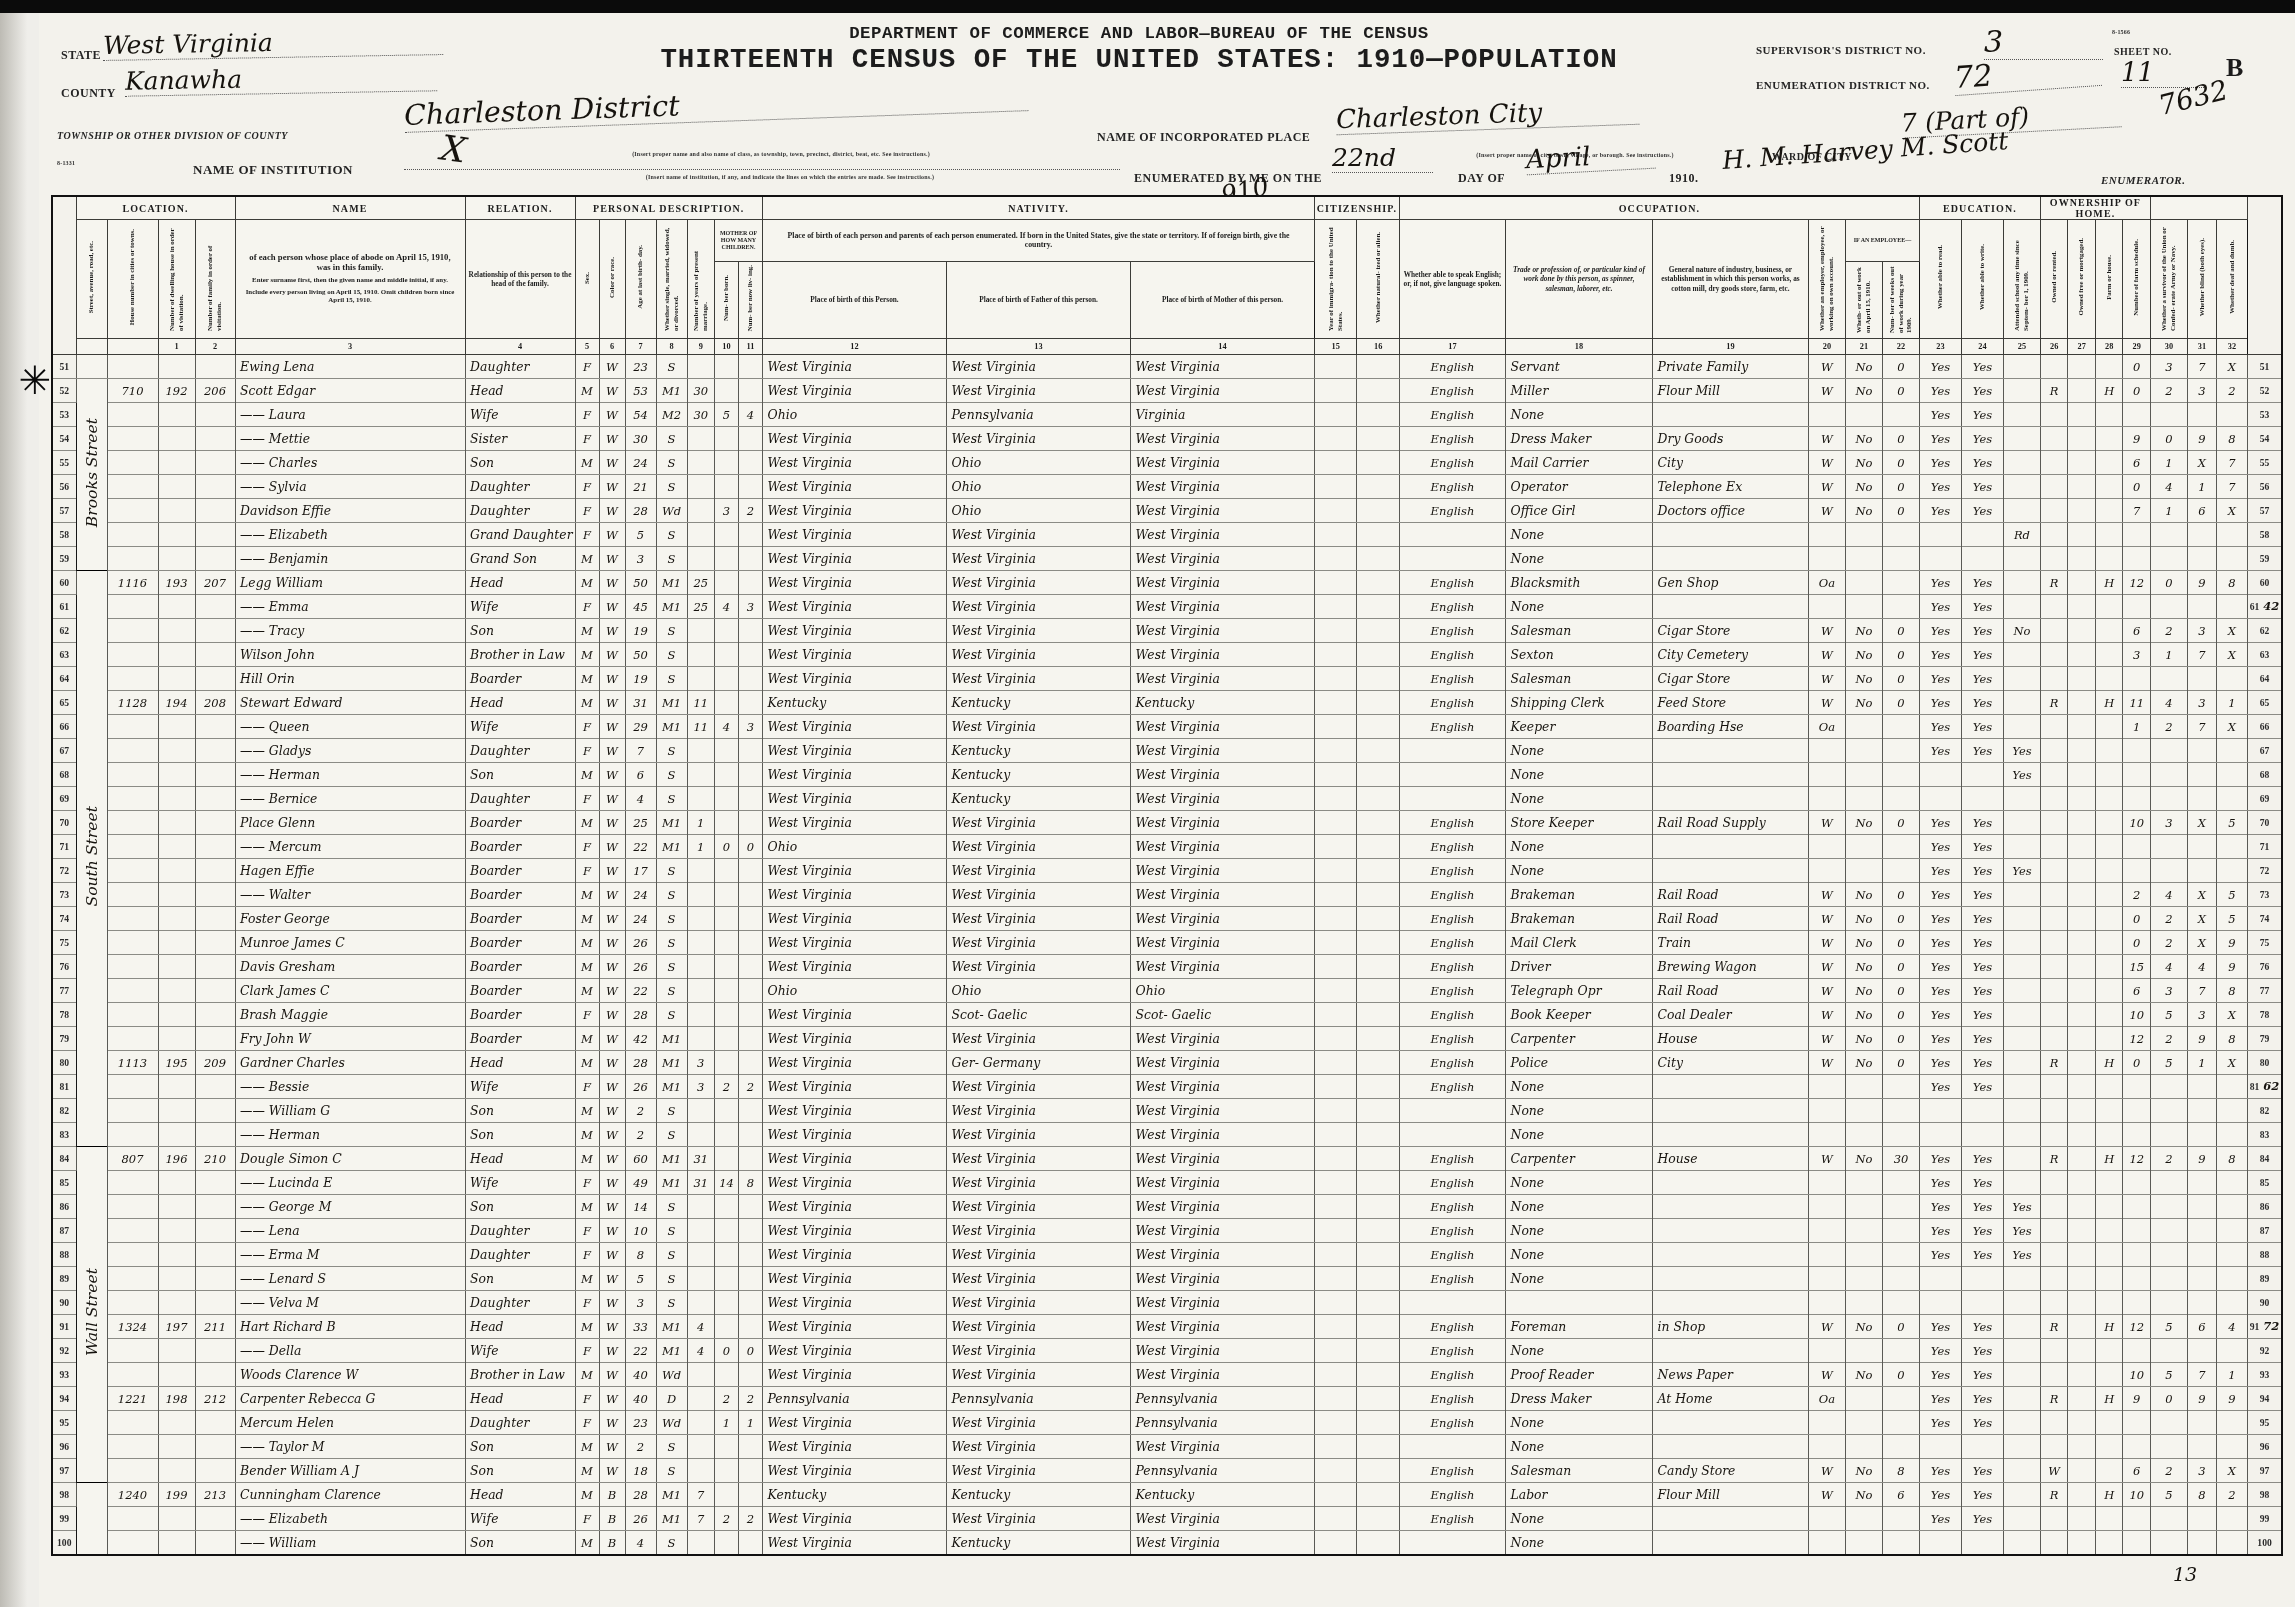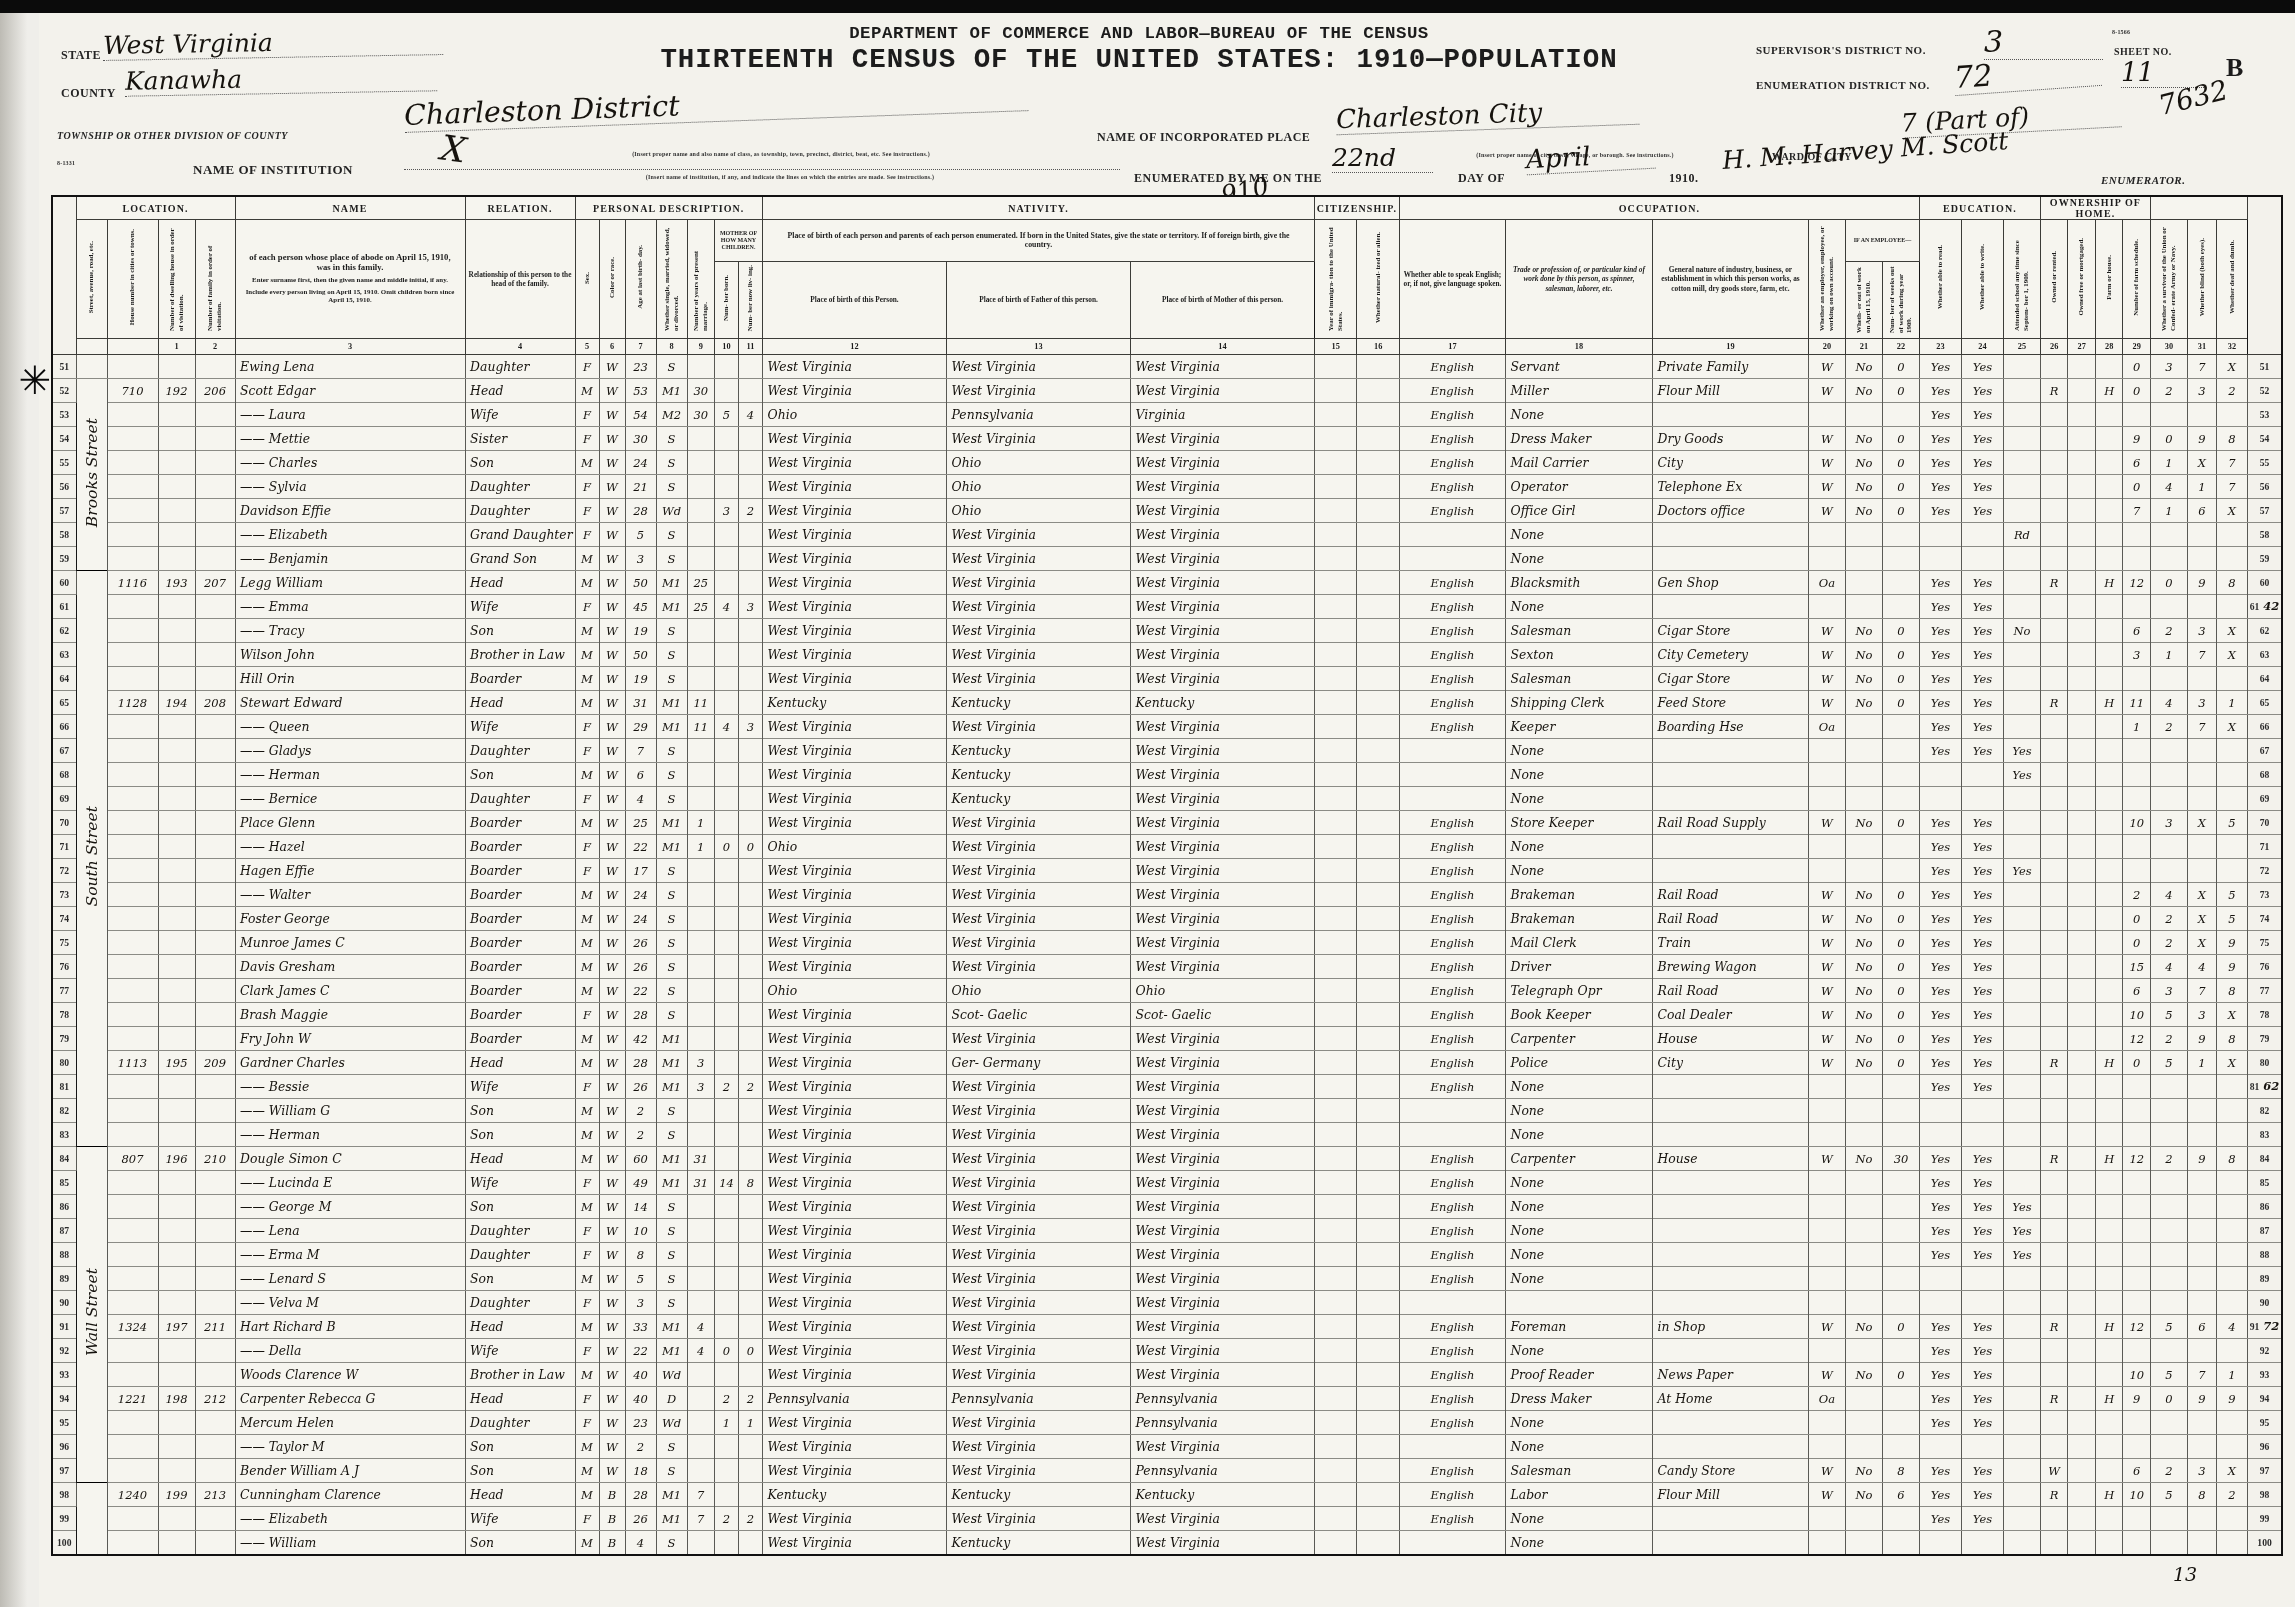--- a/index.html
+++ b/index.html
@@ -980,21 +980,21 @@
         <td class=" gs"><span class="hw hw12">3</span></td>
         <td><span class="hw hw12">X</span></td>
         <td><span class="hw hw12">5</span></td>
         <td class="lncell gs">70</td>
       </tr>
       <tr>
         <td class="lncell">71</td>
         <td></td>
         <td></td>
         <td></td>
-        <td class="al gs"><span class="hw hw14">——  Hazel</span></td>
+        <td class="al gs"><span class="hw hw14">——  Mercum</span></td>
         <td class="al gs"><span class="hw hw14">Boarder</span></td>
         <td class=" gs"><span class="hw hw12">F</span></td>
         <td><span class="hw hw12">W</span></td>
         <td><span class="hw hw12">22</span></td>
         <td><span class="hw hw12">M1</span></td>
         <td><span class="hw hw12">1</span></td>
         <td><span class="hw hw12">0</span></td>
         <td><span class="hw hw12">0</span></td>
         <td class="al gs"><span class="hw hw14">Ohio</span></td>
         <td class="al"><span class="hw hw14">West Virginia</span></td>

